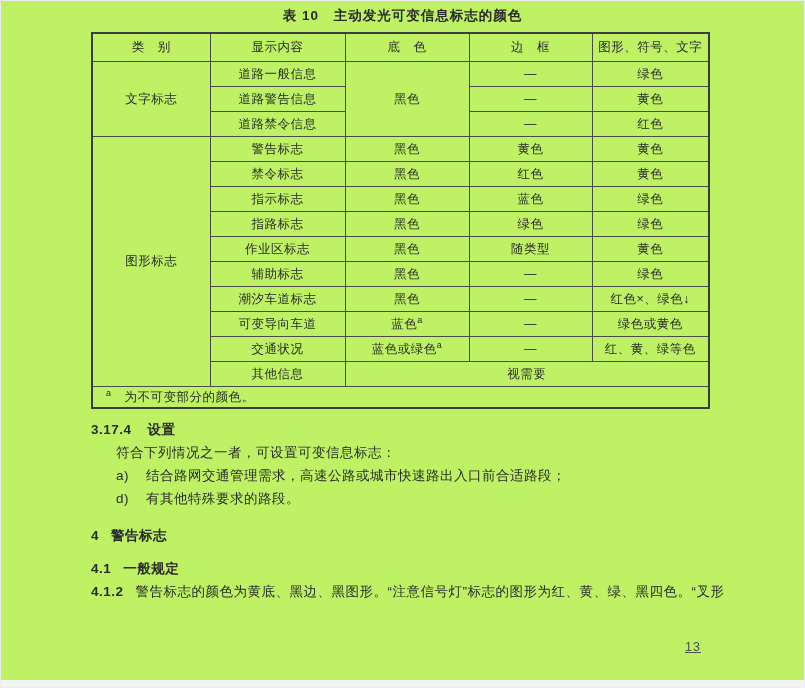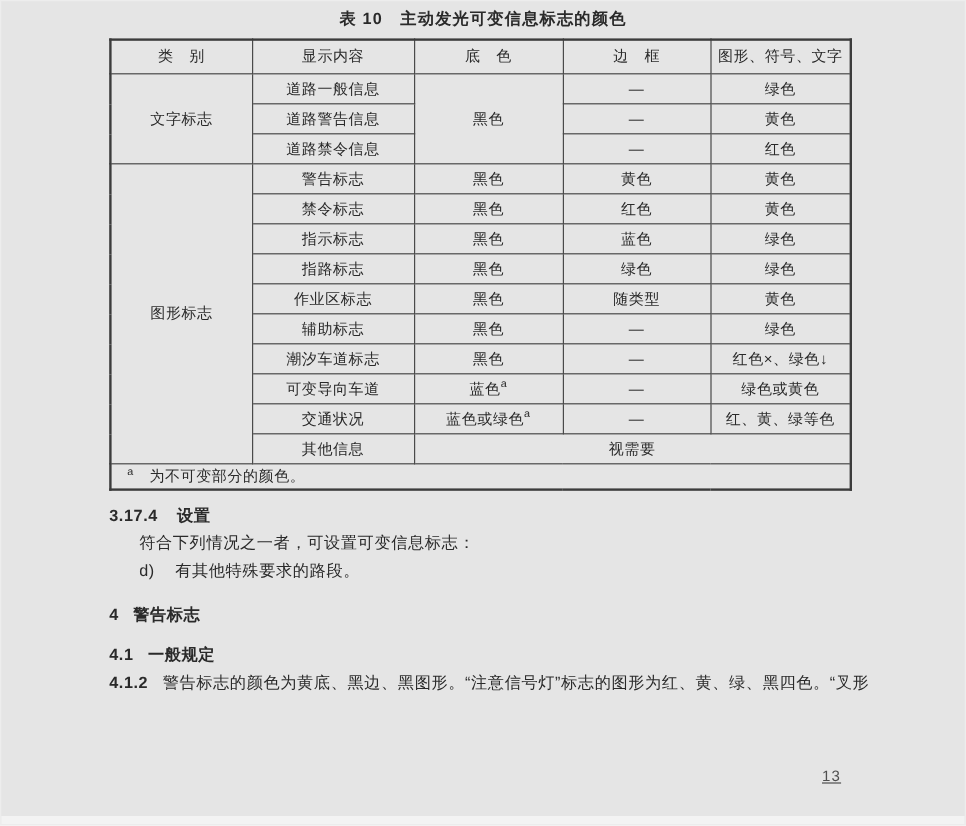--- a/index.html
+++ b/index.html
@@ -1,19 +1,19 @@
 <!DOCTYPE html>
 <html><head>
 <meta charset="utf-8">
 <style>
   html,body { margin:0; padding:0; background:#ffffff; }
   .page {
     position:relative;
     width:805px; height:688px;
-    background:#e5e5e5;
+    background:#bef264;
     font-family:"Liberation Sans","DejaVu Sans",sans-serif;
     color:#2a2a2a;
     overflow:hidden;
     box-sizing:border-box;
     border:1px solid #ededed;
   }
   .bottom-band {
     position:absolute; left:0; bottom:0; width:100%; height:7px;
     background:#f3f3f3;
   }
@@ -182,20 +182,23 @@
 
   <div class="sections">
 
     <div class="heading">
       <span class="h-num">3.17.4</span><span>设置</span>
     </div>
 
     <div class="indented">符合下列情况之一者，可设置可变信息标志：</div>
 
     <div class="item">
+      <span class="item-label">a)</span><span>结合路网交通管理需求，高速公路或城市快速路出入口前合适路段；</span>
+    </div>
+    <div class="item">
       <span class="item-label">d)</span><span>有其他特殊要求的路段。</span>
     </div>
 
     <div class="heading gap-lg">
       <span class="h-num small-gap">4</span><span>警告标志</span>
     </div>
 
     <div class="heading gap-md">
       <span class="h-num small-gap">4.1</span><span>一般规定</span>
     </div>

